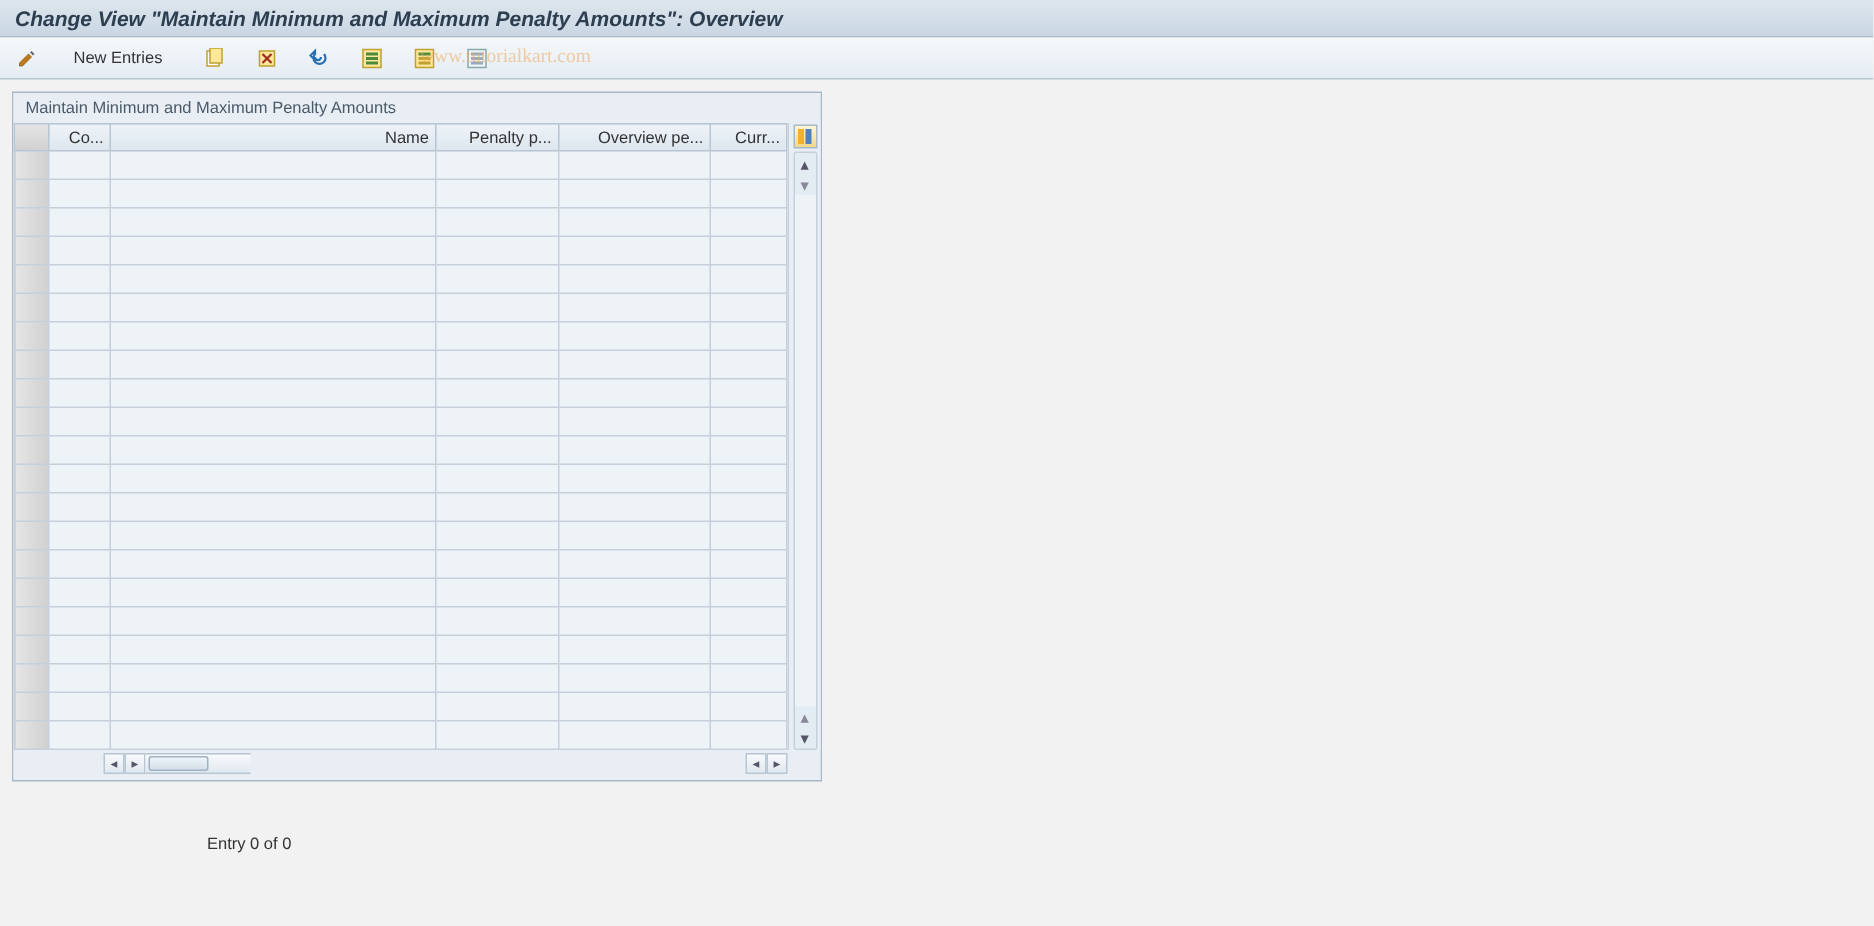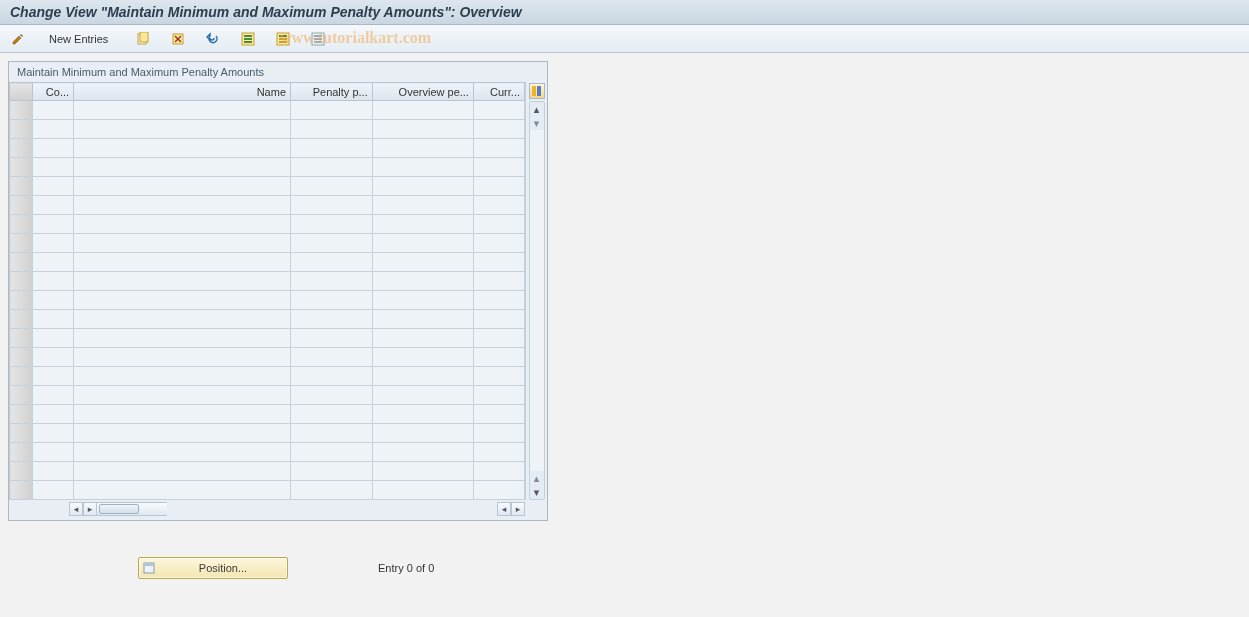--- a/index.html
+++ b/index.html
@@ -44,23 +44,23 @@
       padding: 2px 6px;
       margin-right: 4px;
       color: #333;
       cursor: pointer;
       border-radius: 2px;
     }
     .watermark {
       position: absolute;
       left: 280px;
       top: 4px;
-      font-size: 16px;
+      font-size: 13px;
       color: rgba(240, 170, 90, 0.55);
-      font-weight: bold;
+      font-weight: normal;
       font-family: 'Times New Roman', serif;
       pointer-events: none;
       text-align: right;
     }
     .content-area {
       padding: 8px;
       background: #f2f2f2;
     }
     .panel {
       border: 1px solid #a9b8c6;
@@ -472,24 +472,15 @@
           </div>
       </div>
       <div class="right-group">
         <div class="harrow">◂</div>
         <div class="harrow">▸</div>
       </div>
     </div>
   </div>
 
   <div class="footer-row">
-    <div class="position-btn">
-      <span class="pb-icon">
-        <svg width="12" height="12">
-            <rect x="1" y="1" width="10" height="10" fill="#eef3f8" stroke="#8899aa"></rect>
-            <rect x="1" y="1" width="10" height="3" fill="#b0c4de"></rect>
-          </svg>
-      </span>
-      <span class="pb-label">Position...</span>
-    </div>
     <div class="entry-text">Entry 0 of 0</div>
   </div>
 </div>
 
 </body></html>

